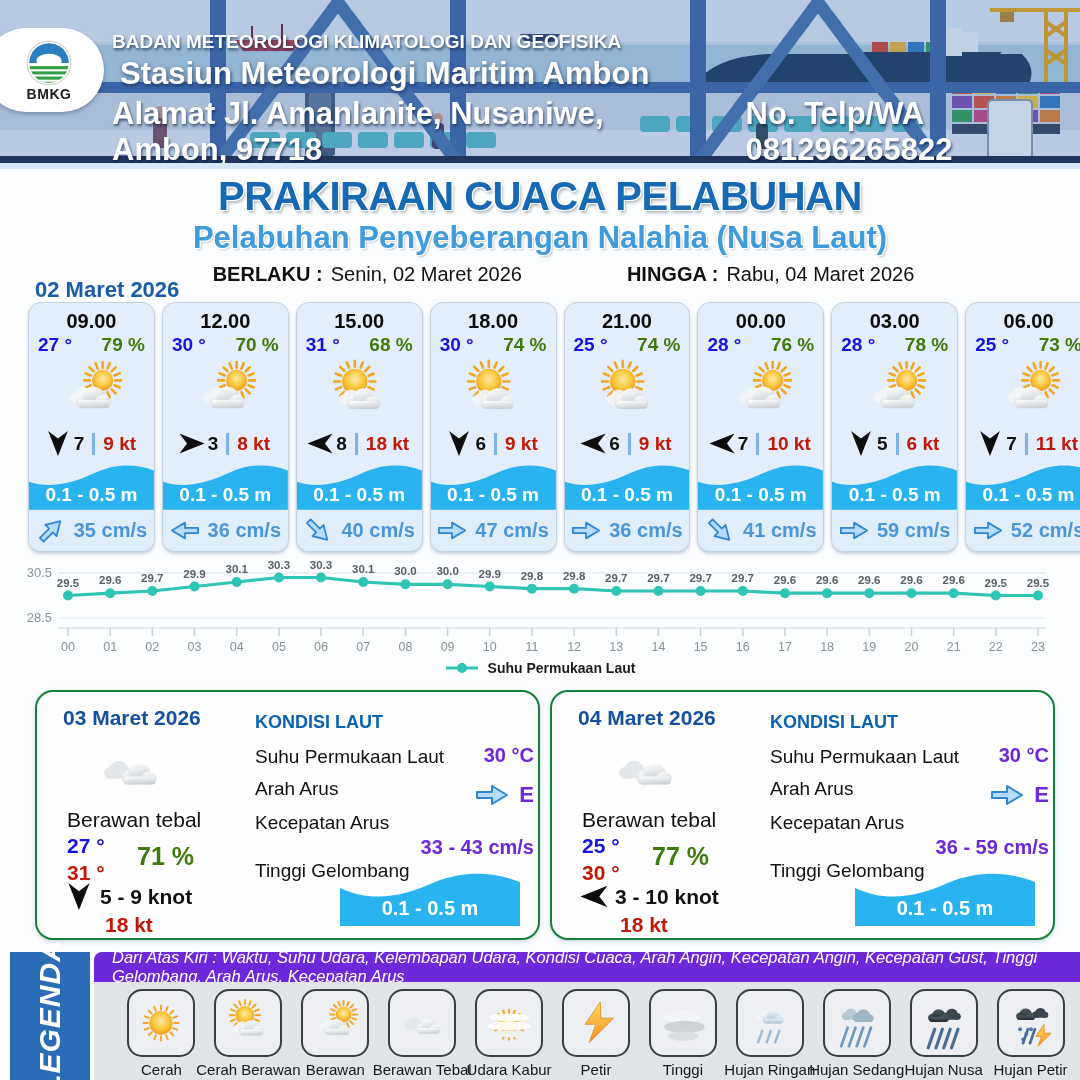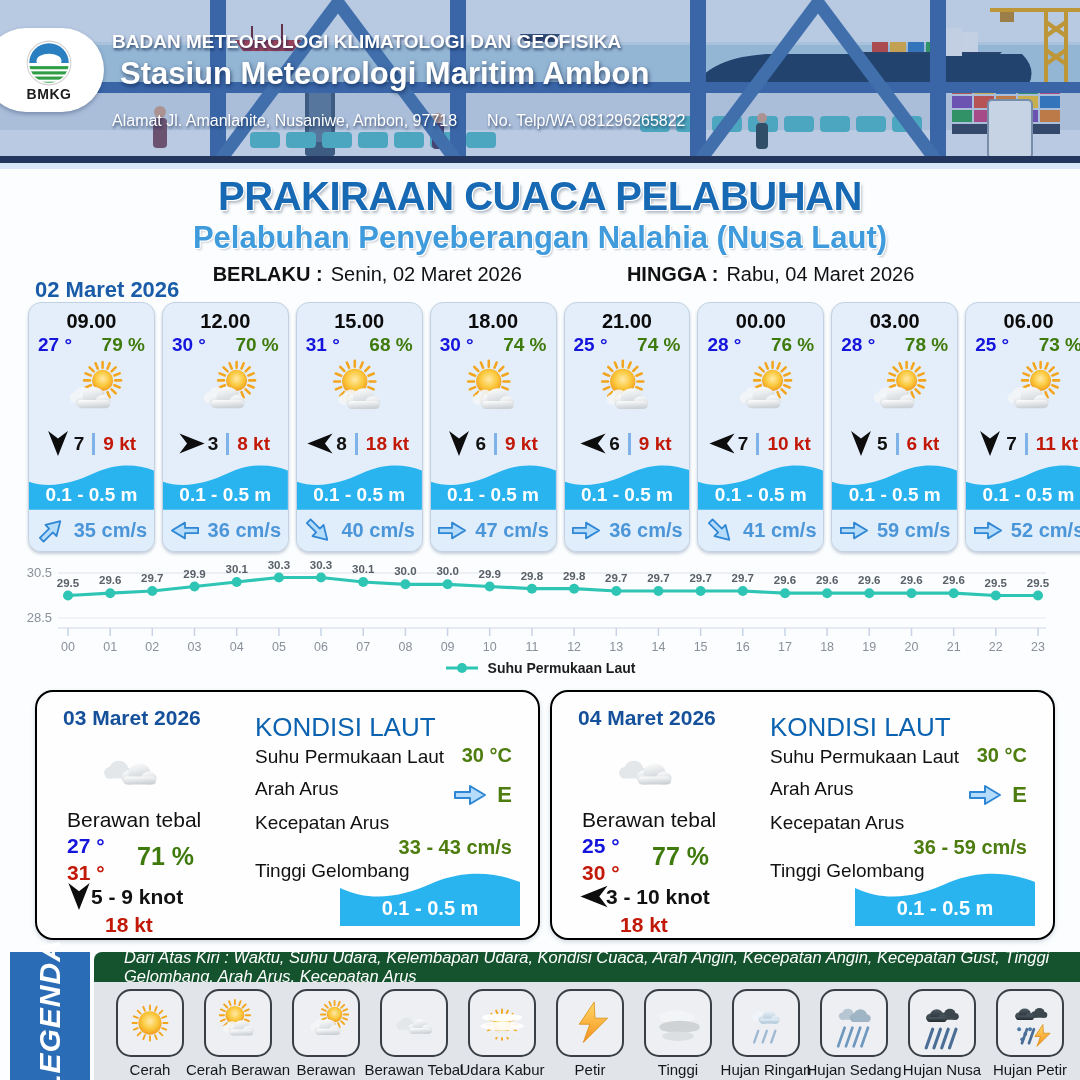--- a/index.html
+++ b/index.html
@@ -9,21 +9,21 @@
   
   .hero{position:absolute;left:0;top:0;width:1080px;height:163px;}
   .hero svg.bg{position:absolute;left:0;top:0;width:100%;height:100%;display:block;}
   .logo-pill{position:absolute;left:-16px;top:28px;width:110px;height:84px;background:#ffffff;
              border-radius:42px;display:flex;flex-direction:column;align-items:center;justify-content:center;
              box-shadow:0 2px 4px rgba(20,40,80,.35);padding-left:10px;}
   .logo-text{font-size:14px;font-weight:800;color:#1c1c1c;letter-spacing:.5px;margin-top:-2px;}
   .hero-text{position:absolute;left:112px;top:31px;color:#fff;}
   .hero-l1{font-size:19px;font-weight:700;text-shadow:1px 2px 3px rgba(8,30,70,.7);}
   .hero-l2{font-size:31px;font-weight:800;margin:3px 0 0 8px;text-shadow:1px 2px 4px rgba(8,30,70,.7);}
-  .hero-l3{font-size:16px;margin:20px 0 0 0;display:flex;gap:30px;text-shadow:1px 2px 3px rgba(8,30,70,.7);}
+  .hero-l3{font-size:31px;margin:4px 0 0 0;display:flex;gap:30px;text-shadow:1px 2px 3px rgba(8,30,70,.7);font-weight:bold;}
   .rule{position:absolute;left:0;top:163px;width:1080px;height:6px;background:#d8e7f5;}
 
   
   .titles{position:absolute;left:0;top:174px;width:1080px;text-align:center;}
   .t-main{font-size:40px;font-weight:800;letter-spacing:-0.5px;color:#1769b4;
           text-shadow:-1px -1px 0 #fff,1px -1px 0 #fff,-1px 1px 0 #fff,1px 1px 0 #fff,2px 3px 3px rgba(40,60,90,.35);}
   .t-sub{font-size:31px;font-weight:800;color:#3f9bdc;margin-top:1px;
          text-shadow:-1px -1px 0 #fff,1px -1px 0 #fff,-1px 1px 0 #fff,1px 1px 0 #fff,2px 2px 2px rgba(40,60,90,.25);}
   .t-validity{display:flex;justify-content:center;gap:105px;margin-top:7px;font-size:20px;color:#111;padding-left:47px;}
   .t-validity b{font-weight:800;margin-right:8px;}
@@ -51,51 +51,51 @@
               gap:8px;font-size:20px;font-weight:800;color:#4b96d8;}
   .fc-current svg{display:block;}
 
   
   .chart-wrap{position:absolute;left:22px;top:556px;width:1036px;height:102px;}
   .chart-legend{position:absolute;left:0;top:660px;width:1080px;display:flex;justify-content:center;
                 align-items:center;gap:9px;font-size:14px;font-weight:700;color:#1c1c1c;}
 
   
   .day-cards{position:absolute;left:35px;top:690px;width:1020px;display:flex;gap:10px;}
-  .dcard{flex:1;height:246px;background:#fefefe;border:2px solid #000000;border-radius:18px;
+  .dcard{flex:1;height:246px;background:#fefefe;border:2px solid #15803d;border-radius:18px;
          box-shadow:0 2px 4px rgba(120,140,170,.3);position:relative;}
   .dc-date{position:absolute;top:14px;left:26px;font-size:21px;font-weight:800;color:#15509b;}
   .dc-icon{position:absolute;top:36px;left:52px;}
   .dc-cond{position:absolute;top:116px;left:30px;font-size:21px;color:#111;}
   .dc-tmin{position:absolute;top:142px;left:30px;font-size:21px;font-weight:800;color:#1414dc;}
   .dc-tmax{position:absolute;top:169px;left:30px;font-size:21px;font-weight:800;color:#c21807;}
   .dc-hum{position:absolute;top:150px;left:100px;font-size:25px;font-weight:800;color:#3f7a0c;}
-  .dc-wind{position:absolute;top:190px;left:30px;display:flex;align-items:center;
+  .dc-wind{position:absolute;top:190px;left:30px;display:flex;align-items:center;gap:9px;
            font-size:21px;font-weight:800;color:#111;}
   .dc-gust{position:absolute;top:221px;left:68px;font-size:21px;font-weight:800;color:#c21807;}
-  .dc-sea-title{position:absolute;top:20px;left:218px;font-size:26px;font-weight:400;color:#0a62b0;}
+  .dc-sea-title{position:absolute;top:20px;left:218px;font-size:18px;font-weight:700;color:#0a62b0;}
   .dc-lab{position:absolute;left:218px;font-size:19px;color:#111;}
-  .dc-val{position:absolute;right:26px;font-size:20px;font-weight:800;color:#4d7c0f;text-align:right;}
+  .dc-val{position:absolute;right:4px;font-size:20px;font-weight:800;color:#6d28d9;text-align:right;}
   .dc-arah-val{display:flex;align-items:center;gap:10px;font-size:22px;}
   .dc-wave-badge{position:absolute;right:18px;top:176px;width:180px;height:58px;}
   .dc-wave-badge svg{position:absolute;inset:0;width:100%;height:100%;display:block;}
   .dc-wave-text{position:absolute;left:0;right:0;bottom:6px;text-align:center;color:#fff;
                 font-weight:800;font-size:20px;}
 
   
   .legend{position:absolute;left:0;top:952px;width:1080px;height:128px;}
   .legend-sidebar{position:absolute;left:10px;top:0;width:80px;height:128px;background:#2a6cb5;
                   display:flex;align-items:center;justify-content:center;}
   .legend-sidebar span{transform:rotate(-90deg);white-space:nowrap;color:#fff;font-size:30px;
                        font-style:italic;font-weight:800;letter-spacing:1px;}
-  .legend-bar{position:absolute;left:94px;right:0;top:0;height:30px;background:#14532d;
+  .legend-bar{position:absolute;left:94px;right:0;top:0;height:30px;background:#6d28d9;
               border-top-left-radius:8px;color:#fff;font-style:italic;font-size:16.5px;
-              display:flex;align-items:center;padding-left:30px;}
+              display:flex;align-items:center;padding-left:18px;}
   .legend-items{position:absolute;left:94px;right:0;top:30px;bottom:0;background:#e1e5e9;
-                display:flex;padding:7px 6px 2px 12px;}
+                display:flex;padding:7px 6px 2px 24px;}
   .legend-item{flex:1;display:flex;flex-direction:column;align-items:center;min-width:0;}
   .legend-icon{width:64px;height:64px;border:2px solid #3a3f45;border-radius:15px;
                background:rgba(255,255,255,.4);display:flex;align-items:center;justify-content:center;}
   .legend-label{font-size:15px;color:#14181c;margin-top:4px;white-space:nowrap;}
 </style>
 </head>
 <body>
 
 <svg width="0" height="0" style="position:absolute" aria-hidden="true">
   <defs>

